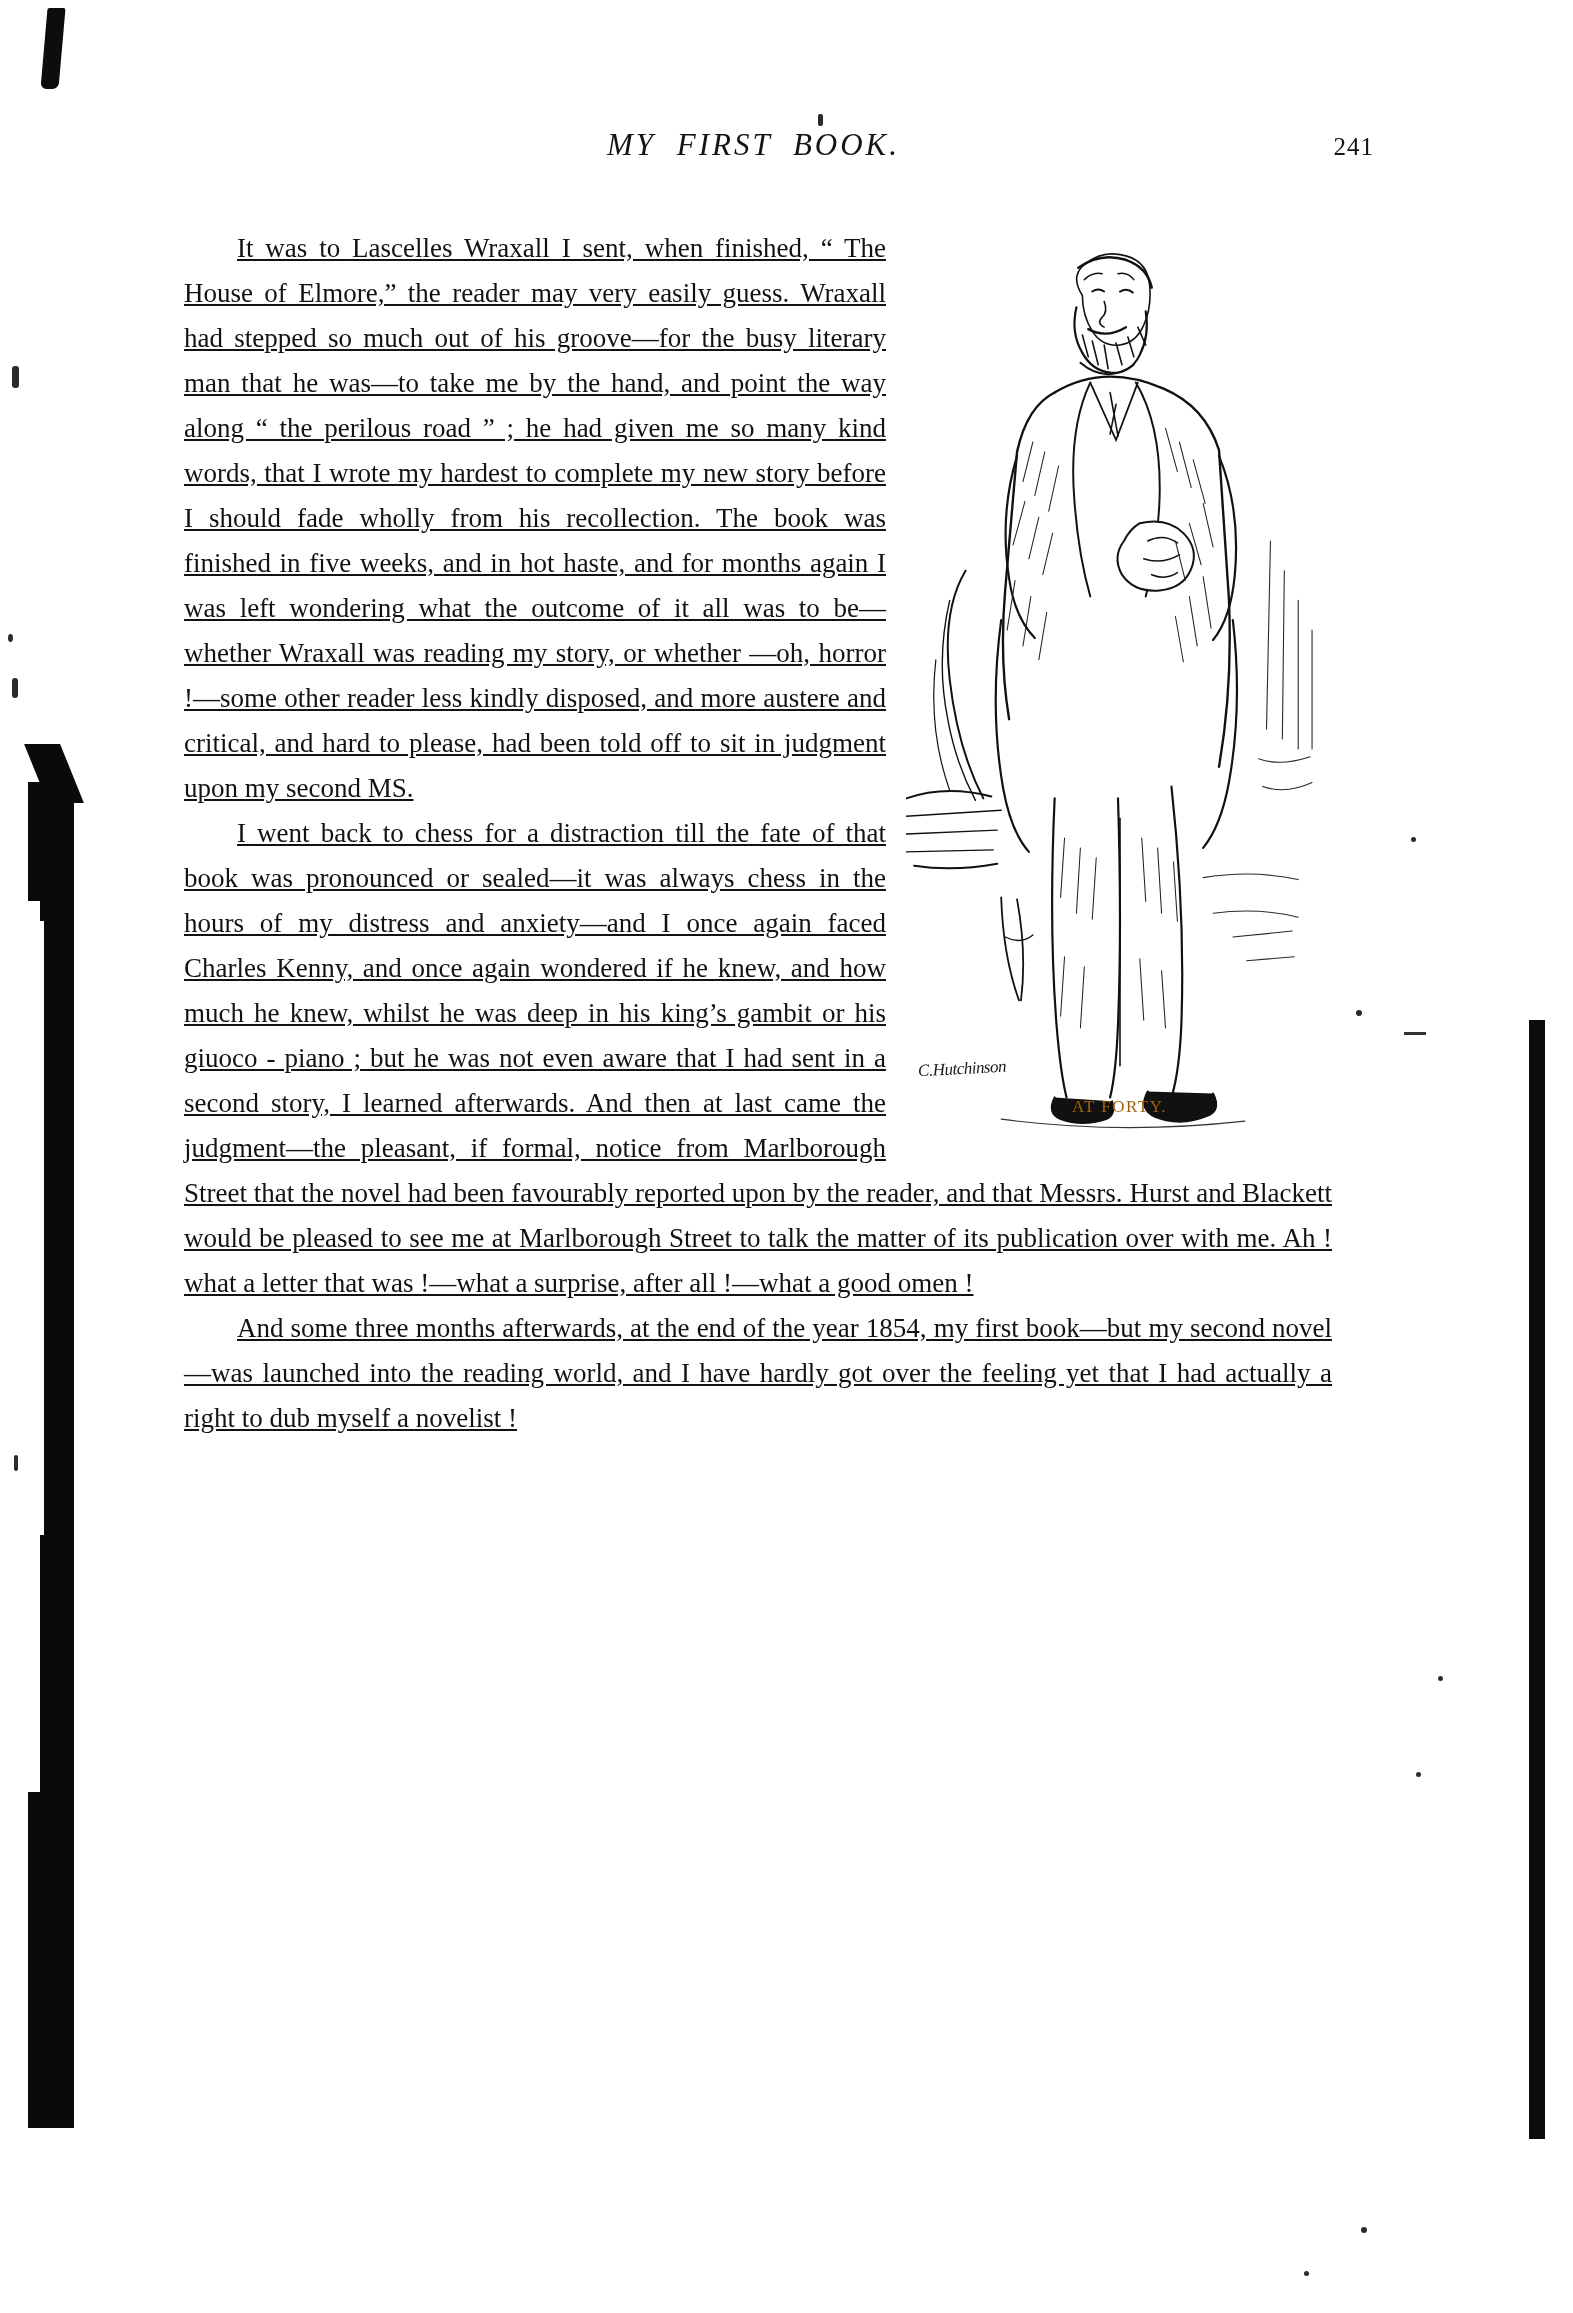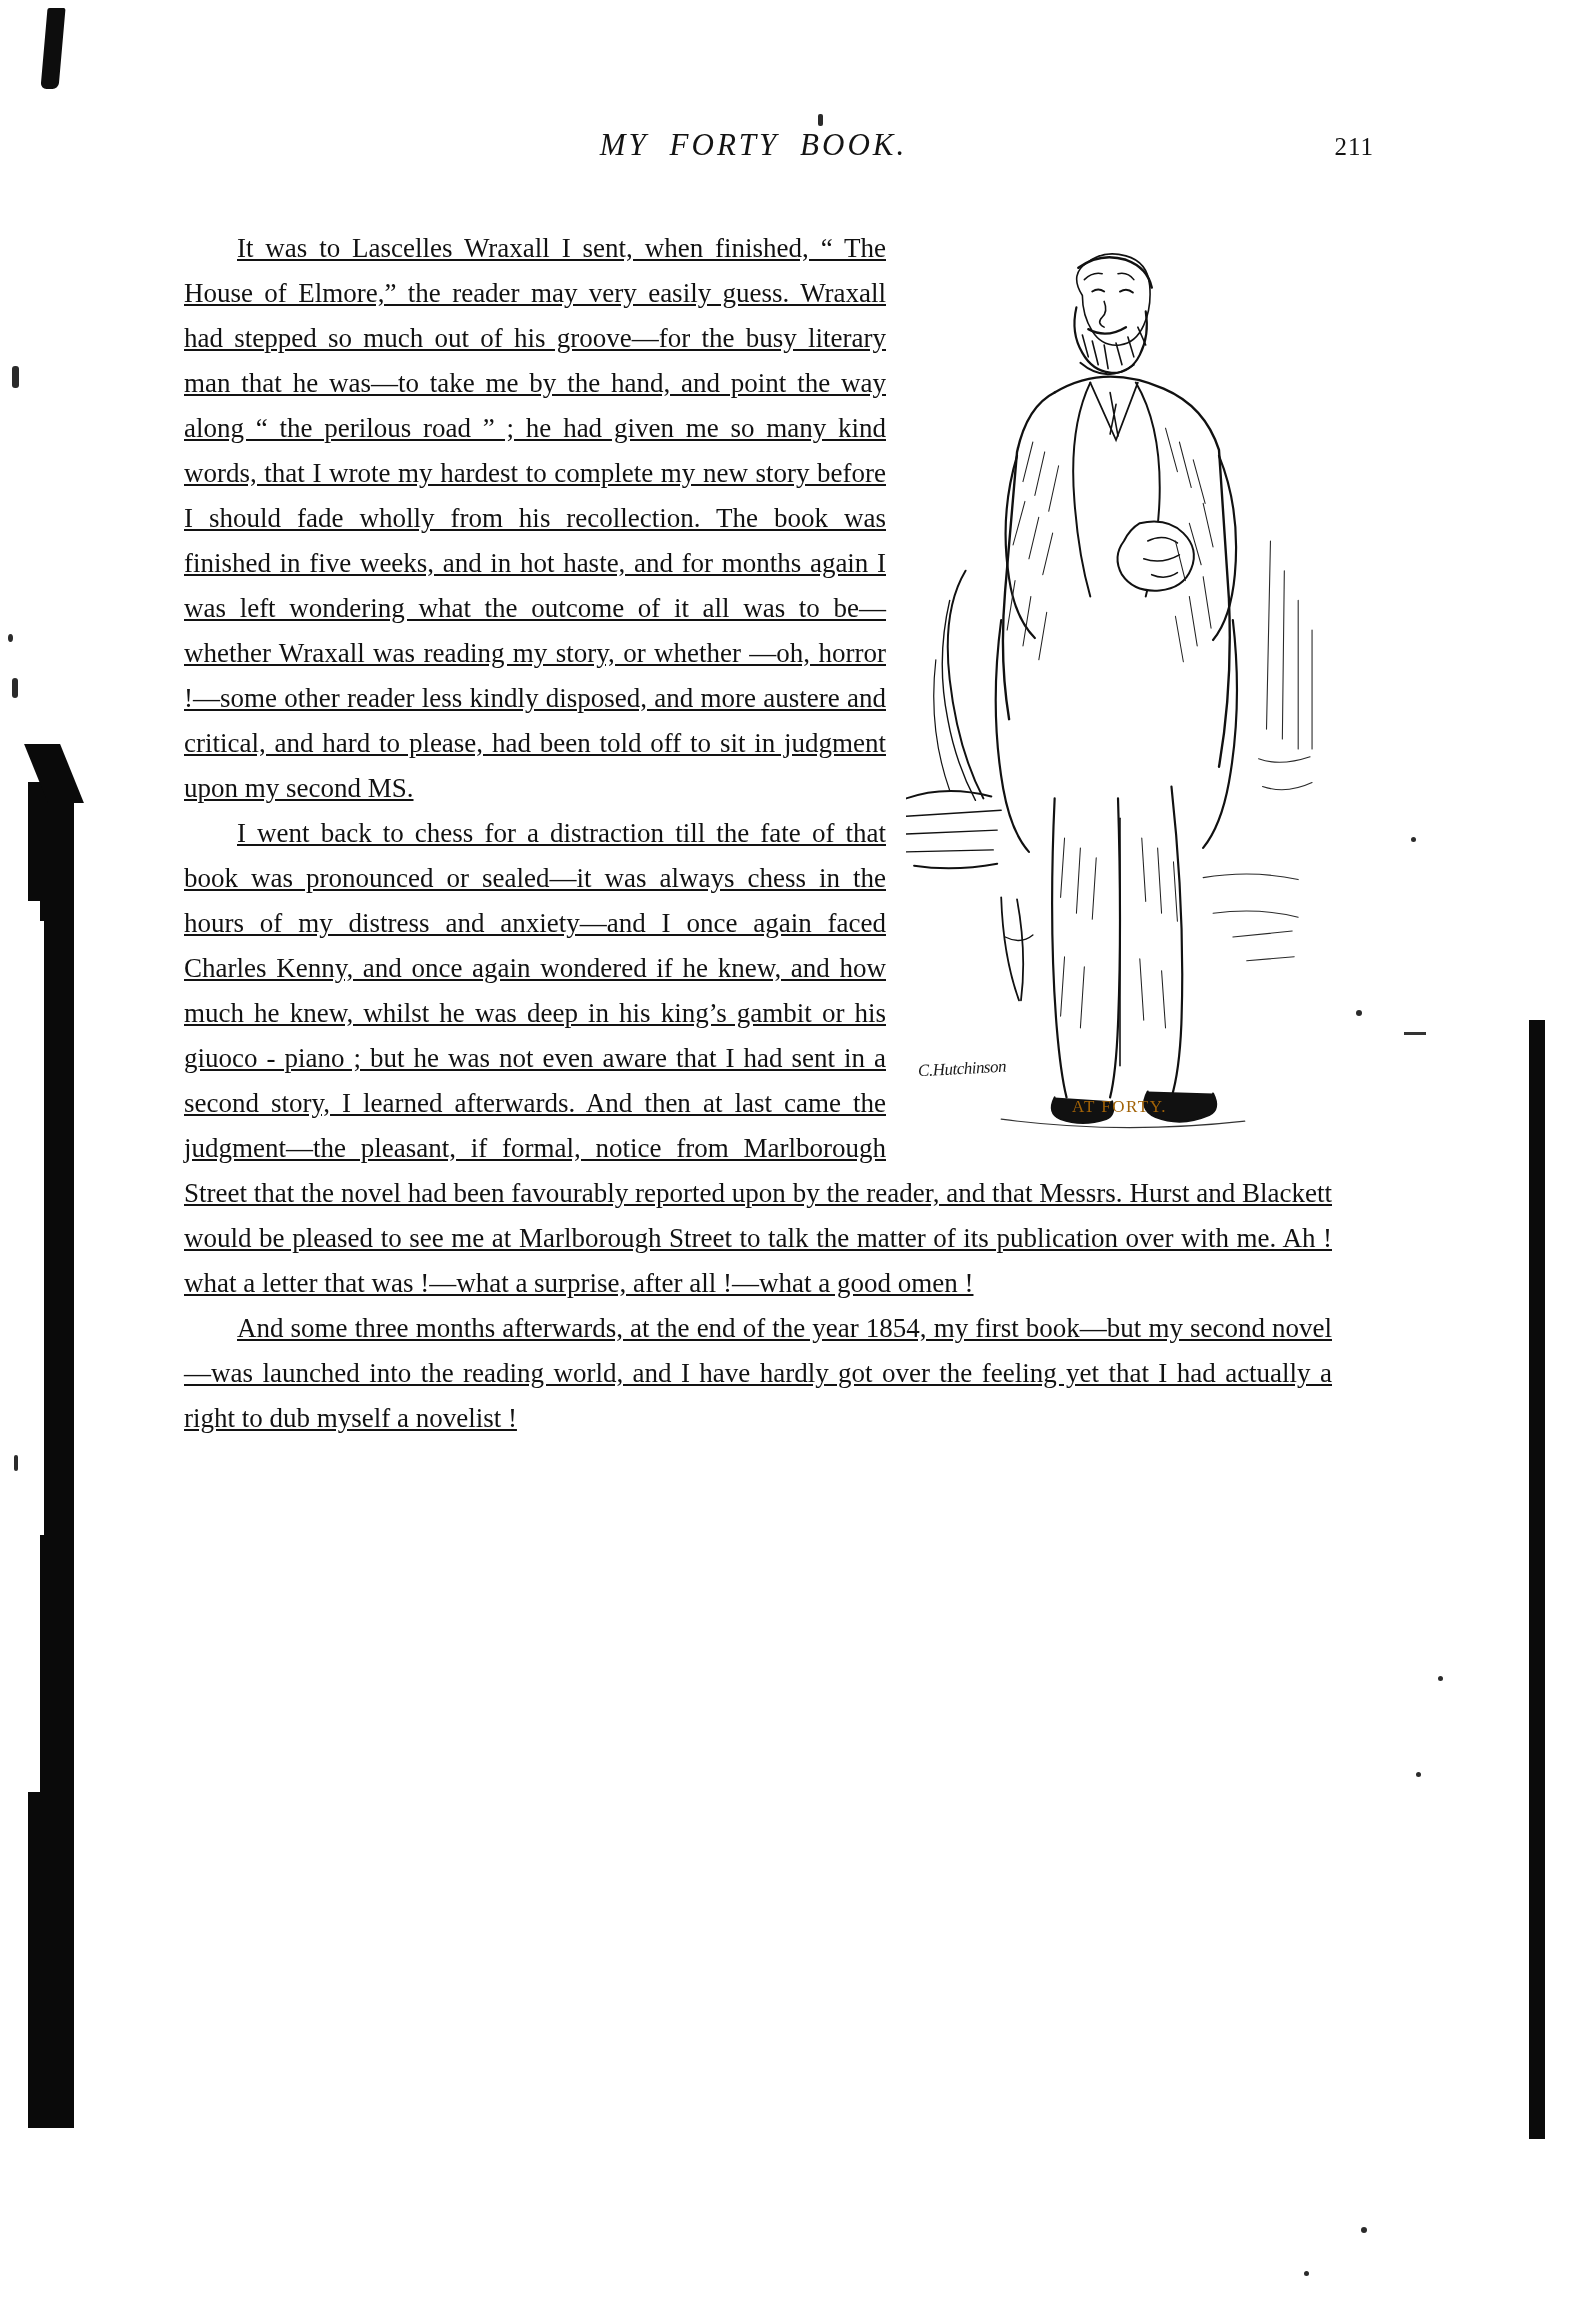--- a/index.html
+++ b/index.html
@@ -184,22 +184,22 @@
 <div class="speck" style="left:1438px;top:1676px;width:5px;height:5px;"></div>
 <div class="speck" style="left:1416px;top:1772px;width:5px;height:5px;"></div>
 <div class="speck" style="left:1361px;top:2227px;width:6px;height:6px;"></div>
 <div class="speck" style="left:1304px;top:2271px;width:5px;height:5px;"></div>
 <div class="speck" style="left:818px;top:114px;width:5px;height:12px;border-radius:2px;"></div>
 <div class="tick" style="left:1404px;top:1032px;width:22px;height:3px;"></div>
 
 <div class="page">
 
   <div class="header">
-    <div class="running-title">MY FORTY BOOK.</div>
-    <div class="folio">211</div>
+    <div class="running-title">MY FIRST BOOK.</div>
+    <div class="folio">241</div>
   </div>
 
   <div class="textblock">
 
     <div class="illus">
       <svg width="426" height="891" viewBox="0 0 430 900" xmlns="http://www.w3.org/2000/svg">
         <g fill="none" stroke="#111" stroke-width="1.6" stroke-linecap="round">
 
           <path d="M178 52 q-14 -22 6 -34 q16 -12 38 -6 q22 6 24 30 q2 22 -6 40 q-8 18 -24 20 q-18 2 -28 -14 q-10 -16 -10 -36z" fill="#fff"></path>
           <path d="M174 24 q22 -16 48 -8 q22 8 26 28" stroke-width="2.6"></path>

